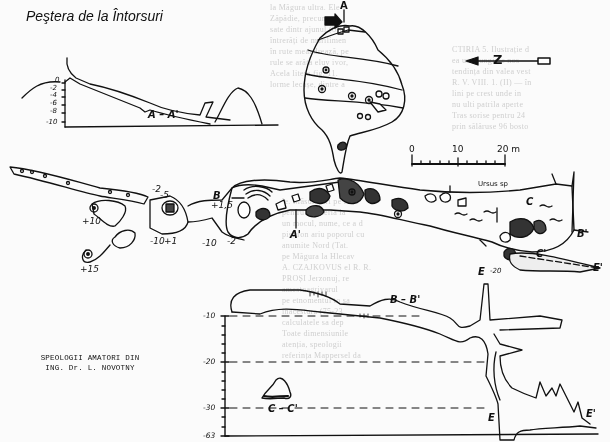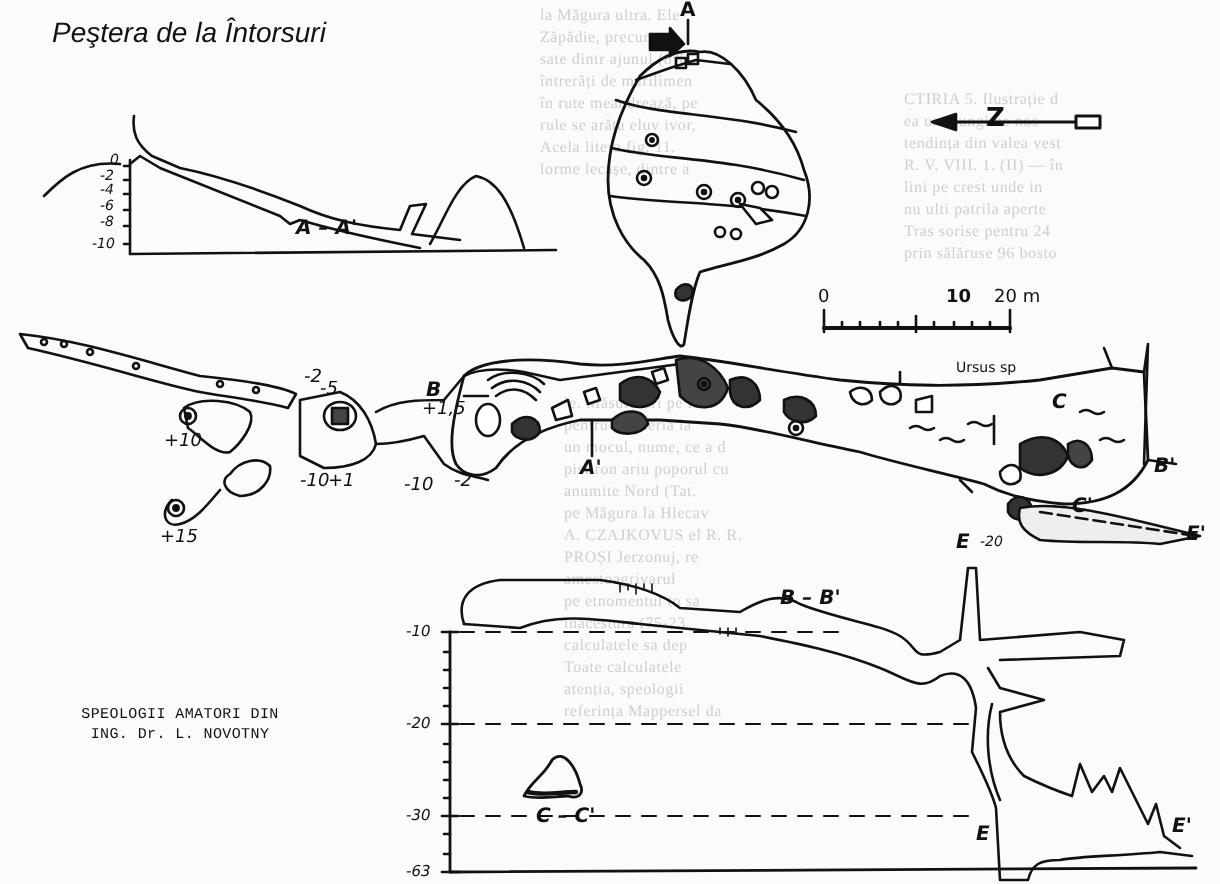--- a/index.html
+++ b/index.html
@@ -60,21 +60,21 @@
     <div>un mocul, nume, ce a d</div>
     <div>pisitron ariu poporul cu</div>
     <div>anumite Nord (Tat.</div>
     <div>pe Măgura la Hlecav</div>
     <div>A. CZAJKOVUS el R. R.</div>
     <div>PROȘI Jerzonuj, re</div>
     <div>amestoagrivarul</div>
     <div>pe etnomentul to sa</div>
     <div>inacestura (75-23</div>
     <div>calculatele sa dep</div>
-    <div>Toate calculatele</div>
+    <div>Toate dimensiunile</div>
     <div>atenția, speologii</div>
     <div>referința Mappersel da</div>
   </div>
 
   <div class="title">Peştera de la Întorsuri</div>
 
   <svg width="610" height="442" viewBox="0 0 610 442">
     <g fill="none" stroke="#111" stroke-width="1.3" stroke-linejoin="round" stroke-linecap="round">
 
       <g>
@@ -266,21 +266,21 @@
   <div class="lbl lbl-b" style="left:493px;top:52px;font-style:normal;font-size:13px;">Z</div>
 
   <div class="lbl" style="left:55px;top:76px;font-size:7px;">0</div>
   <div class="lbl" style="left:50px;top:84px;font-size:7px;">-2</div>
   <div class="lbl" style="left:50px;top:91px;font-size:7px;">-4</div>
   <div class="lbl" style="left:50px;top:99px;font-size:7px;">-6</div>
   <div class="lbl" style="left:50px;top:107px;font-size:7px;">-8</div>
   <div class="lbl" style="left:46px;top:118px;font-size:7px;">-10</div>
 
   <div class="lbl" style="left:409px;top:144px;font-style:normal;font-size:9px;">0</div>
-  <div class="lbl" style="left:473px;top:144px;font-style:normal;font-size:9px;font-weight:bold;">10</div>
+  <div class="lbl" style="left:452px;top:144px;font-style:normal;font-size:9px;">10</div>
   <div class="lbl" style="left:497px;top:144px;font-style:normal;font-size:9px;">20 m</div>
 
   <div class="lbl" style="left:478px;top:180px;font-style:normal;font-size:7px;">Ursus sp</div>
   <div class="lbl lbl-b" style="left:526px;top:196px;">C</div>
   <div class="lbl lbl-b" style="left:577px;top:228px;">B'</div>
   <div class="lbl lbl-b" style="left:536px;top:248px;">C'</div>
   <div class="lbl lbl-b" style="left:593px;top:262px;">E'</div>
   <div class="lbl lbl-b" style="left:478px;top:266px;">E</div>
   <div class="lbl" style="left:490px;top:267px;font-size:7px;">-20</div>
   <div class="lbl lbl-b" style="left:290px;top:229px;">A'</div>

